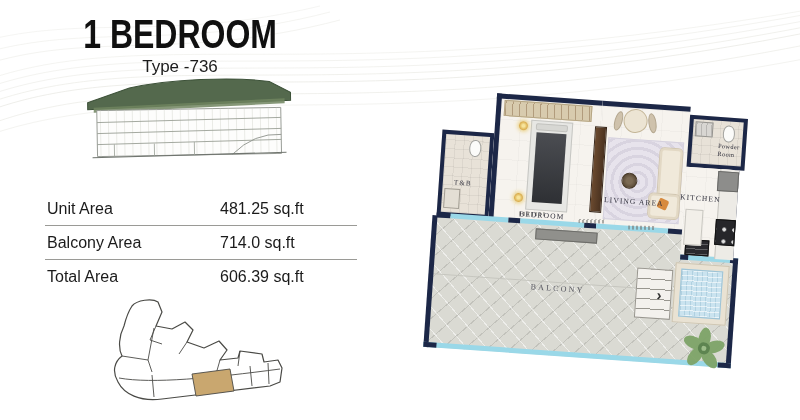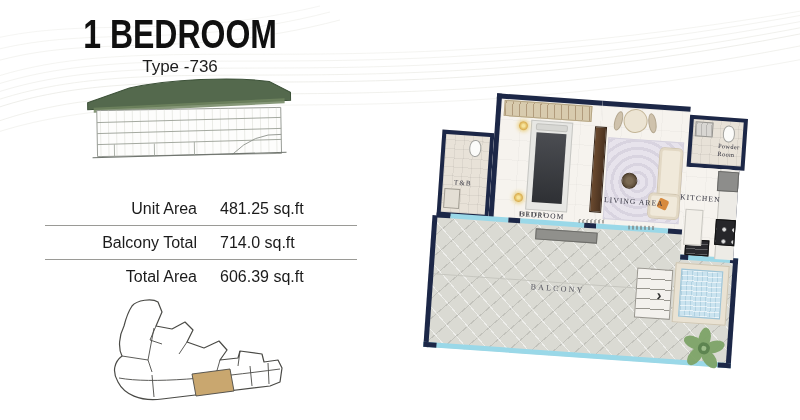--- a/index.html
+++ b/index.html
@@ -11,21 +11,21 @@
   .header{position:absolute;left:25px;top:14px;width:310px;text-align:center;}
   .title{font-size:40px;font-weight:900;color:#101010;letter-spacing:0px;line-height:1;
          display:inline-block;transform:scaleX(.8);white-space:nowrap;}
   .subtitle{font-size:17px;color:#1c1c1c;margin-top:3px;}
   
   .building{position:absolute;left:84px;top:74px;width:212px;height:88px;}
   
   .area-table{position:absolute;left:45px;top:192px;width:312px;font-size:16px;color:#1b1b1b;}
   .area-row{display:flex;padding:8px 0 7px 2px;border-bottom:1px solid #9a9a96;}
   .area-row.last{border-bottom:none;}
-  .area-label{width:150px;text-align:right;}
+  .area-label{width:150px;}
   .area-row.last .area-label{font-weight:normal;}
   .area-value{flex:1;margin-left:23px;}
   
   .keyplan{position:absolute;left:92px;top:296px;width:200px;height:120px;}
   
   .plan{position:absolute;left:432px;top:92px;width:312px;height:272px;
         transform:rotate(4deg);transform-origin:50% 50%;}
   .plan *{position:absolute;box-sizing:border-box;}
   .wall{background:#1c2747;}
   .room-label{font-family:"Liberation Serif",serif;color:#33333f;font-size:7.5px;
@@ -154,21 +154,21 @@
     </g>
   </svg>
 </div>
 
 <div class="area-table">
   <div class="area-row">
     <span class="area-label">Unit Area</span>
     <span class="area-value">481.25 sq.ft</span>
   </div>
   <div class="area-row">
-    <span class="area-label">Balcony Total</span>
+    <span class="area-label">Balcony Area</span>
     <span class="area-value">714.0 sq.ft</span>
   </div>
   <div class="area-row last">
     <span class="area-label">Total Area</span>
     <span class="area-value">606.39 sq.ft</span>
   </div>
 </div>
 
 <div class="keyplan">
   <svg width="200" height="120" viewBox="0 0 200 120">

